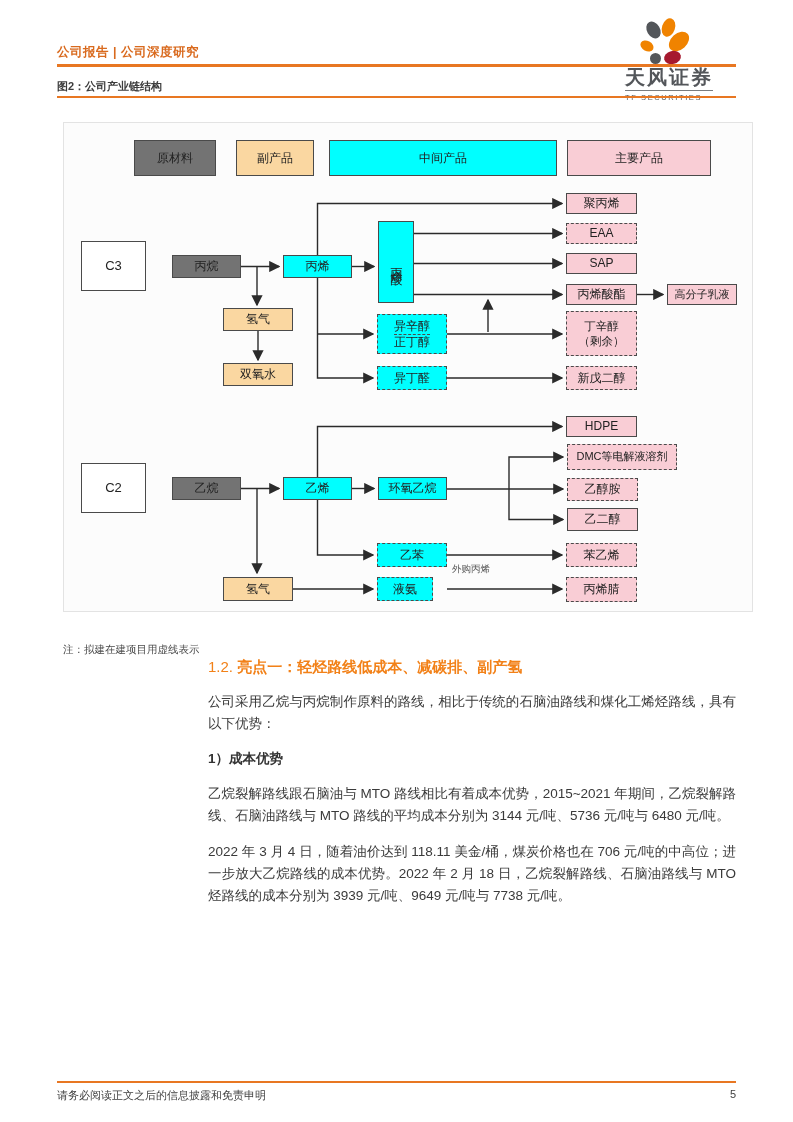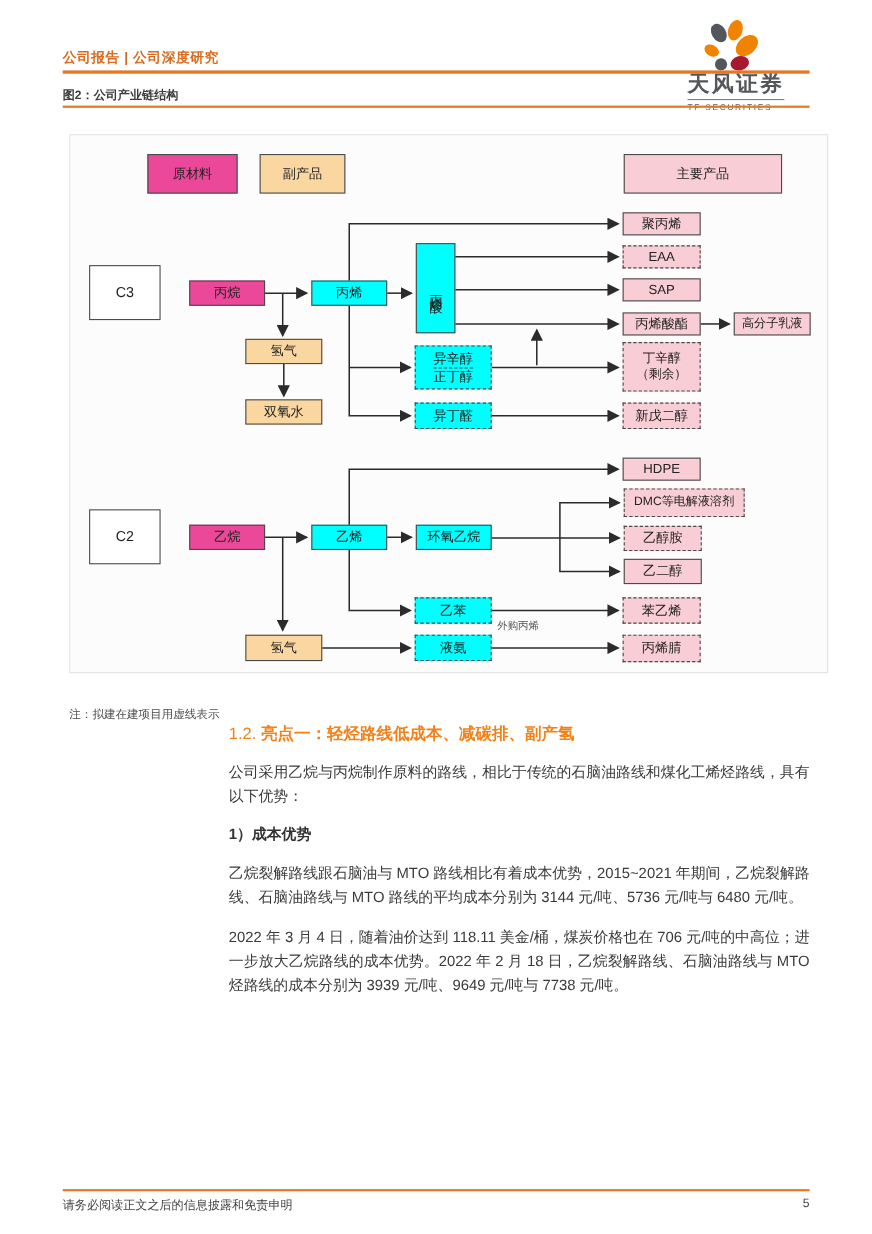--- a/index.html
+++ b/index.html
@@ -28,21 +28,21 @@
 
   .fig-caption { position:absolute; left:57px; top:79px; font-size:11px; font-weight:700; color:#3c3c3c; }
 
   
   .figure { position:absolute; left:63px; top:122px; width:690px; height:490px; background:#fcfcfc; border:1px solid #e3e3e3; }
   .n { position:absolute; display:flex; align-items:center; justify-content:center; text-align:center;
        border:1.6px solid #4a4a4a; font-size:12px; color:#222; background:#fff; line-height:1.25; }
   .dashed { border-style:dashed; }
   .cyan   { background:#00ffff; }
   .pink   { background:#f9cdd5; }
-  .yellow { background:#ec4899; }
+  .yellow { background:#737373; }
   .tan    { background:#fad7a1; }
   .group  { background:#ffffff; font-size:13px; }
   .vert   { writing-mode:vertical-rl; text-orientation:upright; letter-spacing:3px; }
   .stack  { flex-direction:column; align-items:stretch; padding:16px; }
   .stack .row { flex:1; display:flex; align-items:center; justify-content:center; }
   .stack .row + .row { border-top:1.6px dashed #4a4a4a; }
   .two-line { font-size:11.5px; flex-direction:column; }
   .small-label { font-size:11px; }
   .edge-label { position:absolute; left:388px; top:440px; font-size:9.5px; color:#555; }
   .connectors { position:absolute; left:0; top:0; pointer-events:none; }
@@ -87,20 +87,23 @@
   <div class="rule caption-rule"></div>
 
   <div class="figure">
 
     <div class="n yellow" style="left:70px;top:17px;width:82px;height:36px">
         <span>原材料</span>
       </div>
     <div class="n tan" style="left:172px;top:17px;width:78px;height:36px">
         <span>副产品</span>
       </div>
+    <div class="n cyan" style="left:265px;top:17px;width:228px;height:36px">
+        <span>中间产品</span>
+      </div>
     <div class="n pink" style="left:503px;top:17px;width:144px;height:36px">
         <span>主要产品</span>
       </div>
 
     <div class="n group" style="left:17px;top:118px;width:65px;height:50px">C3</div>
     <div class="n yellow" style="left:108px;top:132px;width:69px;height:23px">丙烷</div>
     <div class="n cyan" style="left:219px;top:132px;width:69px;height:23px">丙烯</div>
     <div class="n cyan vert" style="left:314px;top:98px;width:36px;height:82px">丙烯酸</div>
     <div class="n pink" style="left:502px;top:70px;width:71px;height:21px">聚丙烯</div>
     <div class="n pink dashed" style="left:502px;top:100px;width:71px;height:21px">EAA</div>
@@ -123,21 +126,21 @@
     <div class="n group" style="left:17px;top:340px;width:65px;height:50px">C2</div>
     <div class="n yellow" style="left:108px;top:354px;width:69px;height:23px">乙烷</div>
     <div class="n cyan" style="left:219px;top:354px;width:69px;height:23px">乙烯</div>
     <div class="n cyan" style="left:314px;top:354px;width:69px;height:23px">环氧乙烷</div>
     <div class="n pink" style="left:502px;top:293px;width:71px;height:21px">HDPE</div>
     <div class="n pink dashed small-label" style="left:503px;top:321px;width:110px;height:26px">DMC等电解液溶剂</div>
     <div class="n pink dashed" style="left:503px;top:355px;width:71px;height:23px">乙醇胺</div>
     <div class="n pink" style="left:503px;top:385px;width:71px;height:23px">乙二醇</div>
     <div class="n cyan dashed" style="left:313px;top:420px;width:70px;height:24px">乙苯</div>
     <div class="n pink dashed" style="left:502px;top:420px;width:71px;height:24px">苯乙烯</div>
-    <div class="n cyan dashed" style="left:313px;top:454px;width:70px;height:24px">液氨</div>
+    <div class="n cyan dashed" style="left:313px;top:454px;width:56px;height:24px">液氨</div>
     <div class="n pink dashed" style="left:502px;top:454px;width:71px;height:25px">丙烯腈</div>
     <div class="n tan" style="left:159px;top:454px;width:70px;height:24px">氢气</div>
     <div class="edge-label">外购丙烯</div>
 
     <svg class="connectors" width="690" height="490" viewBox="0 0 690 490">
       <defs>
         <marker id="ah" markerWidth="8" markerHeight="8" refX="7" refY="4" orient="auto">
           <path d="M0,0 L8,4 L0,8 z" fill="#2b2b2b"></path>
         </marker>
       </defs>

